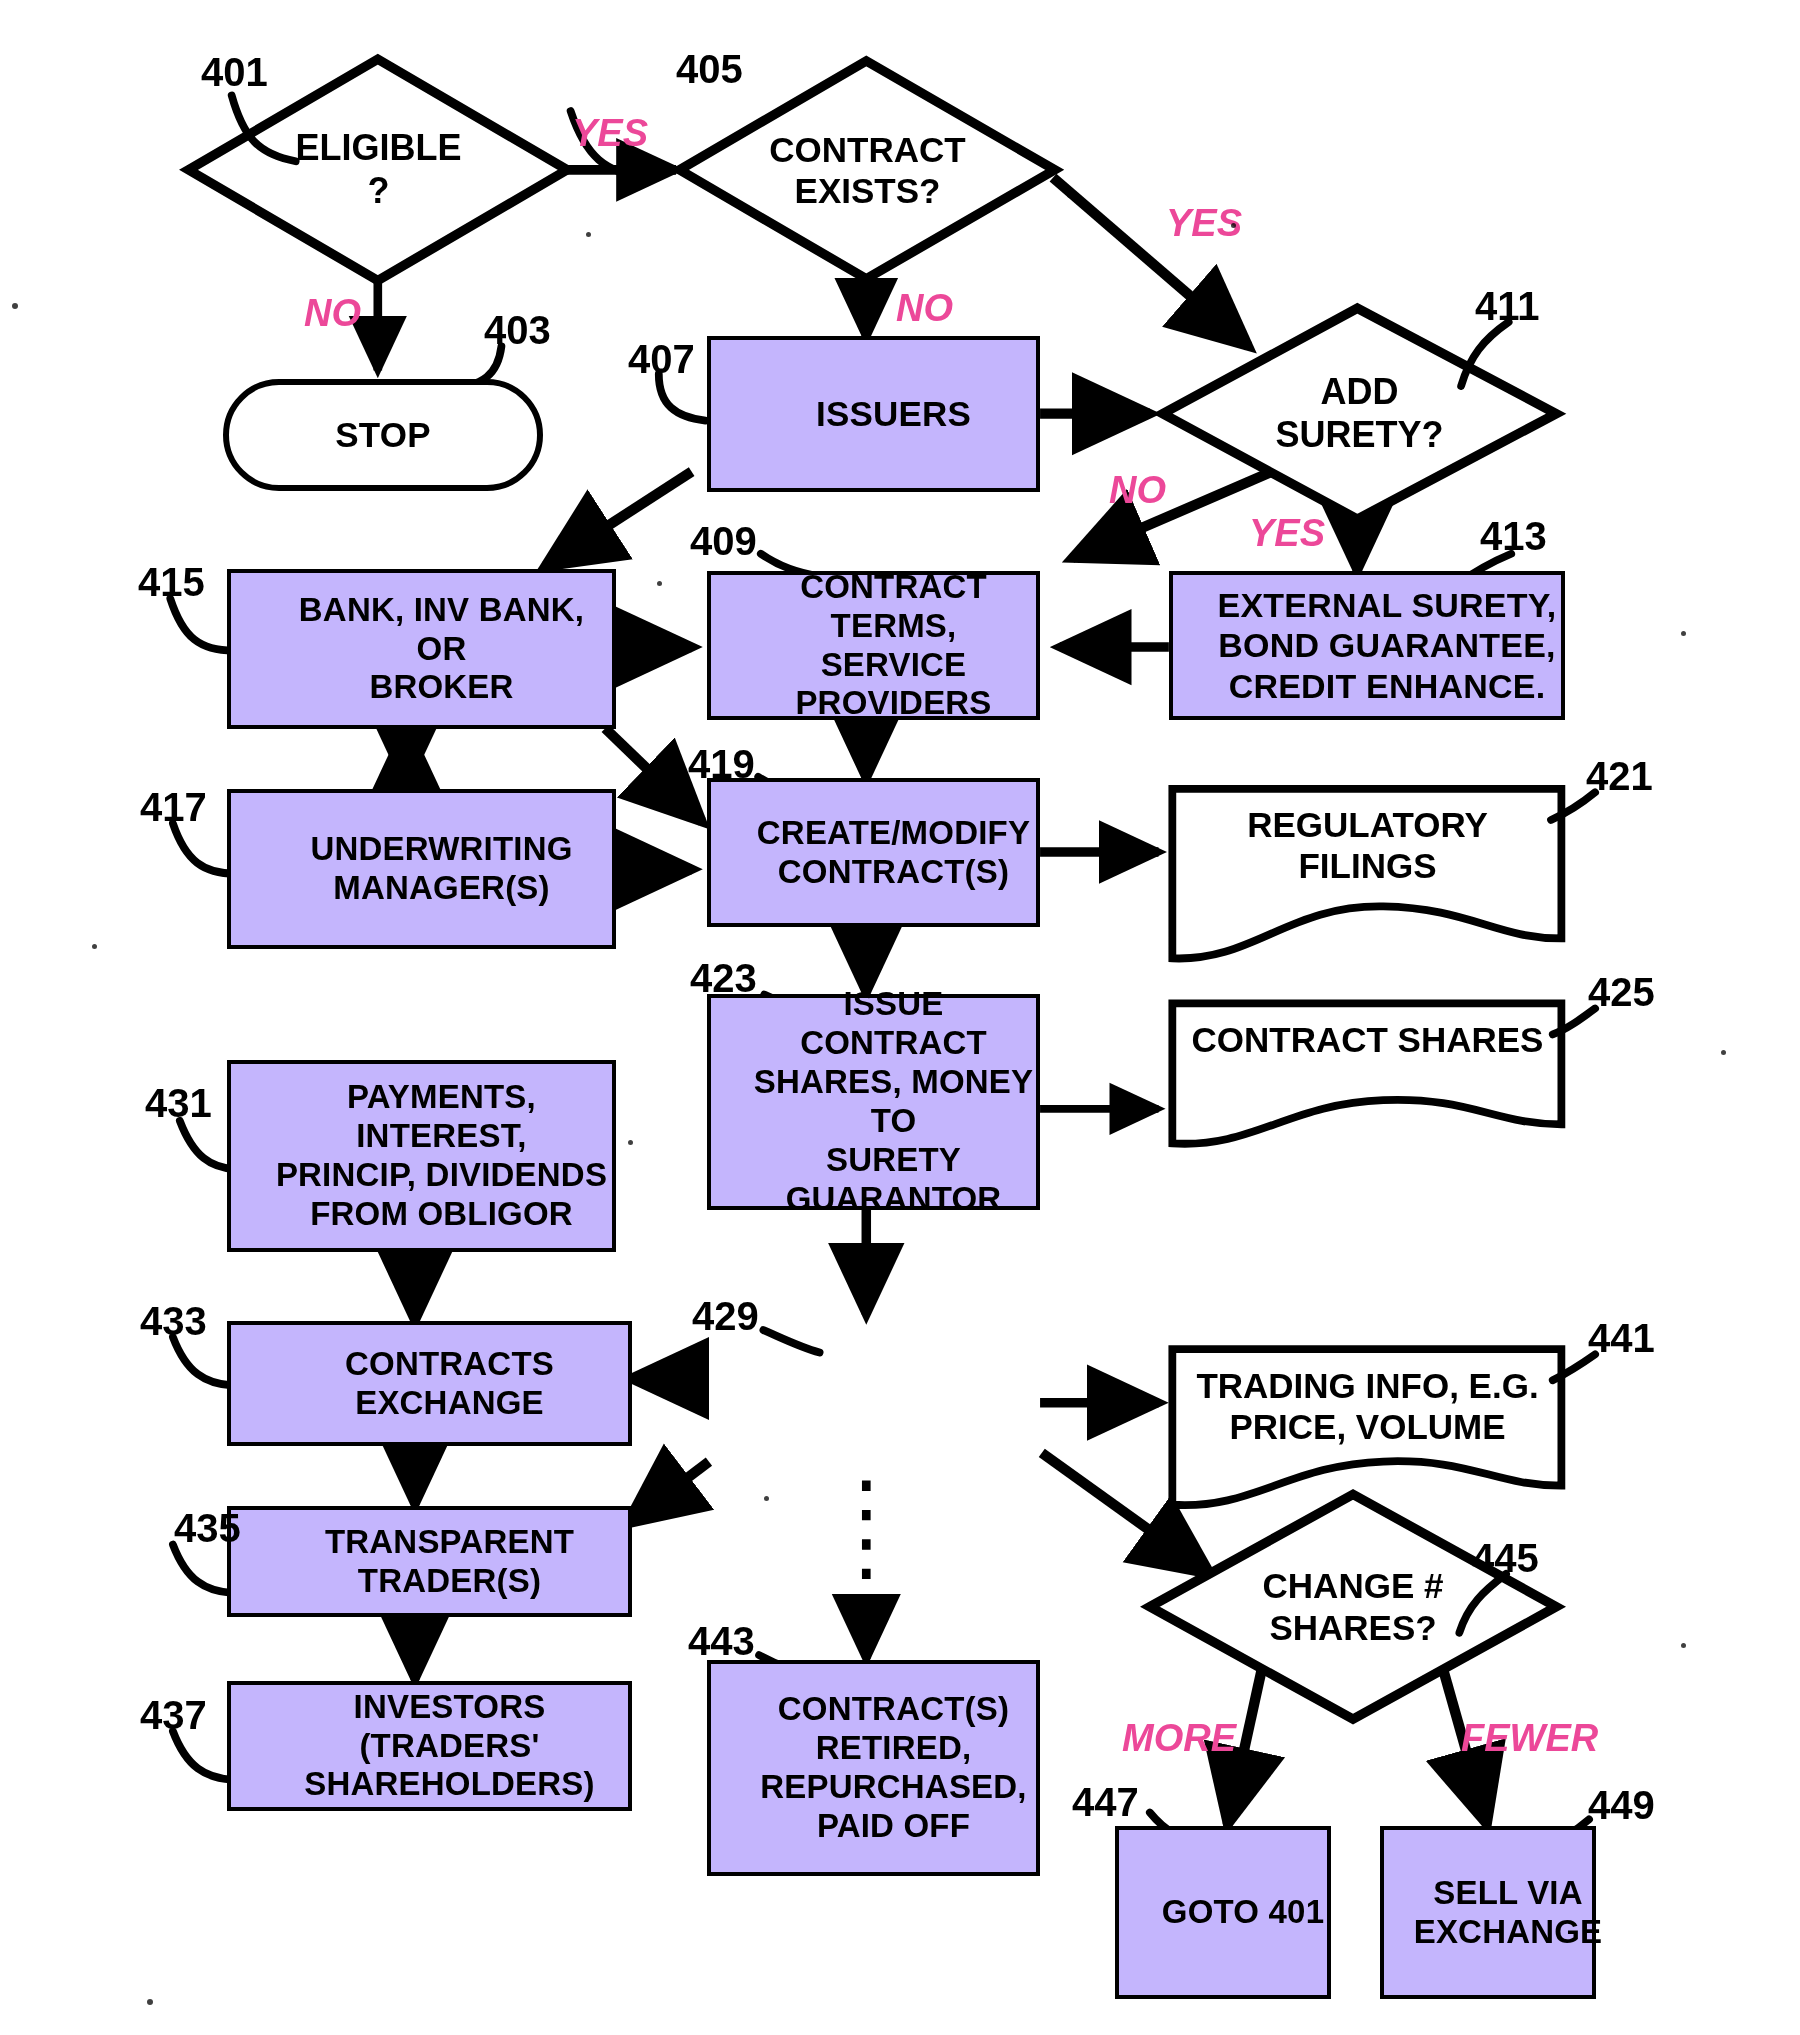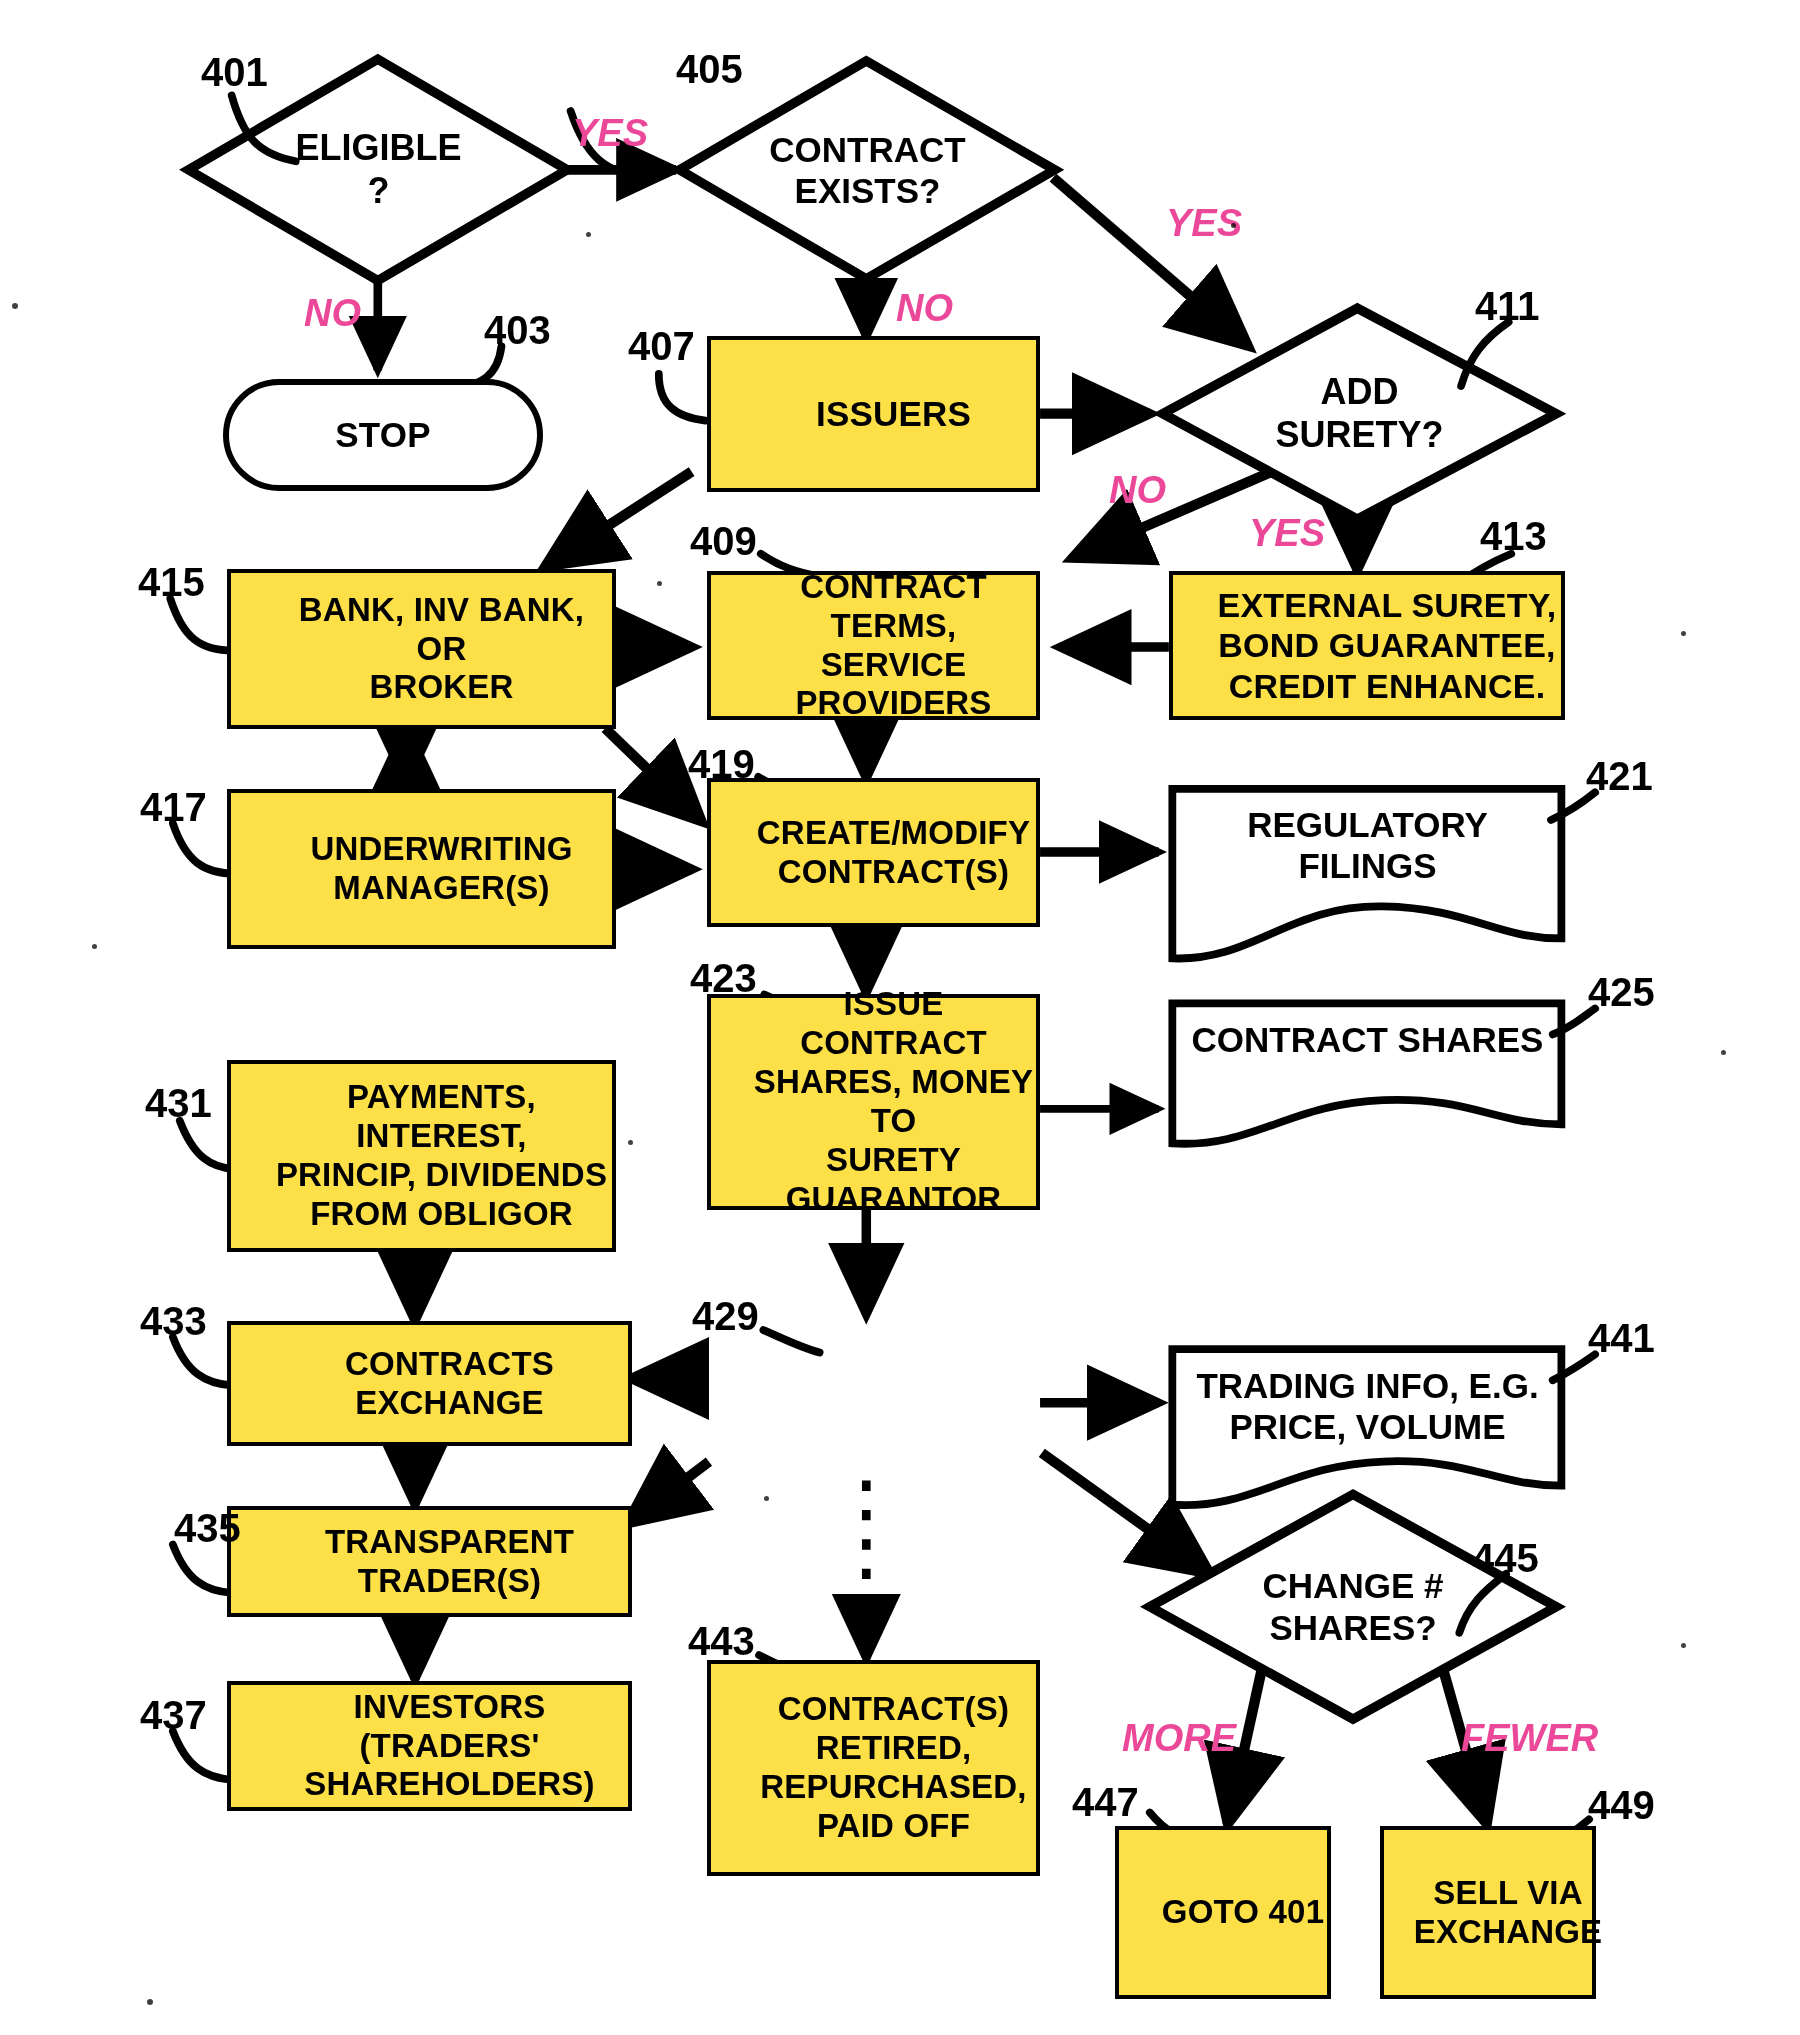--- a/index.html
+++ b/index.html
@@ -31,21 +31,21 @@
     align-items: center;
     justify-content: center;
     text-align: center;
     color: #000;
     font-weight: bold;
     letter-spacing: 0.2px;
     line-height: 1.18;
   }
   .box {
     border: 4.3px solid #000;
-    background: #fde047;
+    background: #c4b5fd;
     padding-left: 40px;
   }
   .stadium {
     border: 6px solid #000;
     background: #fff;
     border-radius: 78px;
   }
   .diamond-wrap {
     position: absolute;
     background: transparent;
@@ -394,21 +394,21 @@
 
   <div class="edge-label" style="left:1249px; top:512px; font-size:38px;">YES</div>
 
   <div class="edge-label" style="left:1122px; top:1717px; font-size:38px;text-align:right;">MORE</div>
 
   <div class="edge-label" style="left:1461px; top:1717px; font-size:38px;">FEWER</div>
 
   <div class="ref" style="left:201px; top:50px;">401</div>
   <div class="ref" style="left:484px; top:308px;">403</div>
   <div class="ref" style="left:676px; top:47px;">405</div>
-  <div class="ref" style="left:628px; top:324px;">407</div>
+  <div class="ref" style="left:628px; top:337px;">407</div>
   <div class="ref" style="left:690px; top:519px;">409</div>
   <div class="ref" style="left:1475px; top:284px;">411</div>
   <div class="ref" style="left:1480px; top:514px;">413</div>
   <div class="ref" style="left:138px; top:560px;">415</div>
   <div class="ref" style="left:140px; top:785px;">417</div>
   <div class="ref" style="left:688px; top:742px;">419</div>
   <div class="ref" style="left:1586px; top:754px;">421</div>
   <div class="ref" style="left:690px; top:956px;">423</div>
   <div class="ref" style="left:1588px; top:970px;">425</div>
   <div class="ref" style="left:692px; top:1294px;">429</div>

